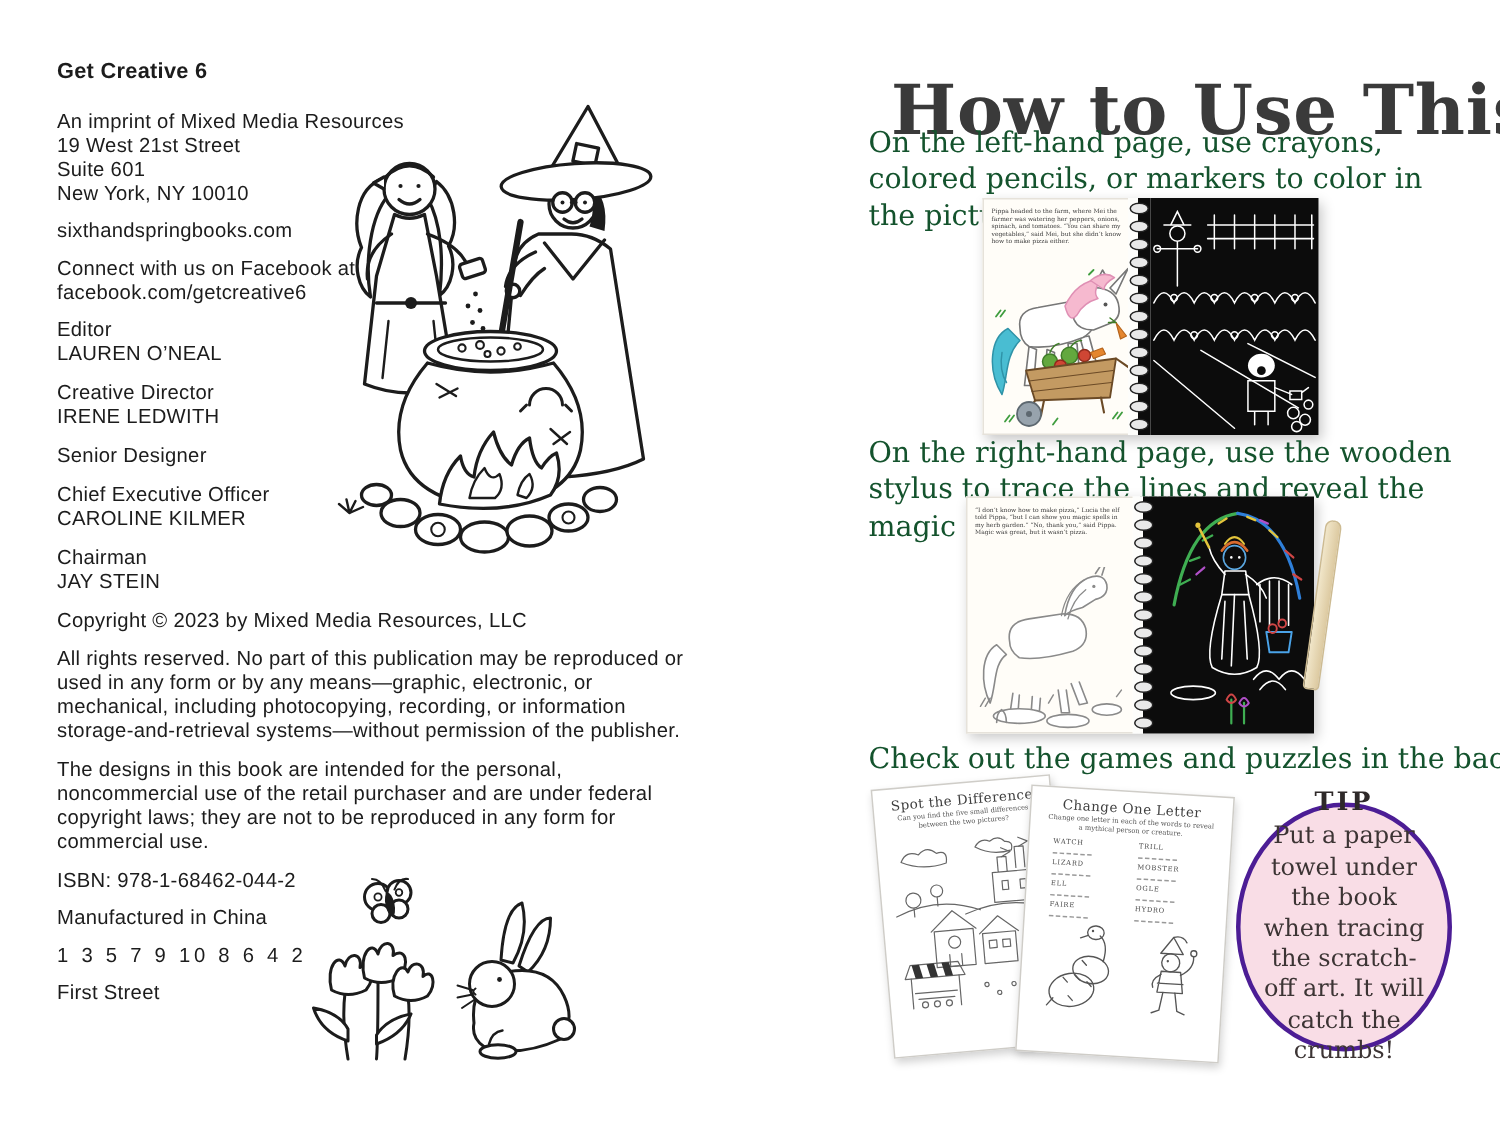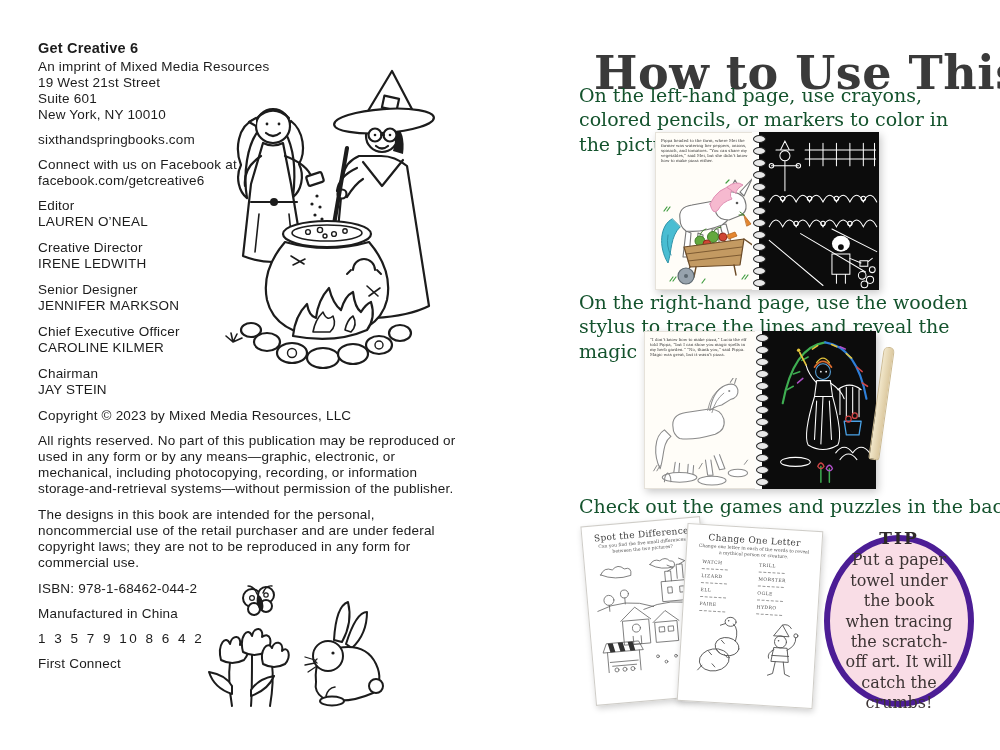--- a/index.html
+++ b/index.html
@@ -3,21 +3,21 @@
 <meta charset="utf-8">
 <style>
   html,body{margin:0;padding:0;background:#fff;}
   .canvas{position:relative;width:1000px;height:750px;background:#ffffff;overflow:hidden;
           font-family:"Liberation Sans",sans-serif;}
 
   
   .left-col{position:absolute;left:38px;top:40px;width:424px;color:#1c1c1c;
             font-size:13.5px;line-height:16px;letter-spacing:.2px;}
   .block{margin-bottom:9px;}
-  .gc-title{font-weight:bold;font-size:14.5px;margin-bottom:3px;}
+  .gc-title{font-weight:bold;font-size:14.5px;margin-bottom:17px;}
   .credit{margin-bottom:10px;}
   .para{margin:0 0 10px 0;width:422px;}
   .designs{margin-top:10px;}
   .printing{letter-spacing:2.5px;}
 
   .cauldron-art{position:absolute;left:195px;top:64px;}
   .bunny-art{position:absolute;left:196px;top:582px;}
 
   
   .right-page{position:absolute;left:578px;top:34px;width:404px;height:700px;
@@ -51,21 +51,21 @@
   .pz1{top:487px;left:10px;width:118px;height:178px;transform:rotate(-5deg);}
   .pz2{top:493px;left:104px;width:134px;height:176px;transform:rotate(3.5deg);}
   .pz-title{font-size:9px;text-align:center;margin-top:7px;color:#3f3f3f;letter-spacing:.3px;}
   .pz-sub{font-size:4.5px;text-align:center;padding:1px 10px;line-height:1.35;color:#555;}
   .pz-words{display:grid;grid-template-columns:1fr 1fr;padding:3px 14px 0 16px;gap:4px 10px;}
   .pz-word .w{font-size:4.5px;letter-spacing:.5px;display:block;color:#4a4a4a;}
   .pz-word .blank{display:block;width:26px;height:4px;border-bottom:1px dashed #999;}
   .pz1 svg,.pz2 svg{display:block;margin:2px auto 0;}
 
   .tip{position:absolute;top:501px;left:246px;width:138px;height:160px;background:#f9dde6;
-       border:6px solid #4c1d95;border-radius:50%;display:flex;flex-direction:column;align-items:center;
+       border:3px solid #4c1d95;border-radius:50%;display:flex;flex-direction:column;align-items:center;
        justify-content:center;text-align:center;font-family:"DejaVu Serif",serif;color:#3c3434;}
   .tip-label{font-size:17px;font-weight:bold;letter-spacing:2px;color:#2e2929;margin-bottom:2px;}
   .tip-text{font-size:16px;line-height:1.28;width:116px;}
 </style>
 </head>
 <body>
 
 <div class="canvas">
 
   <div class="left-col">
@@ -85,38 +85,37 @@
     <div class="credit">
       <div>Editor</div>
       <div>LAUREN O’NEAL</div>
     </div>
     <div class="credit">
       <div>Creative Director</div>
       <div>IRENE LEDWITH</div>
     </div>
     <div class="credit">
       <div>Senior Designer</div>
-      <div>JENNIFER MARKSON</div>
     </div>
     <div class="credit">
       <div>Chief Executive Officer</div>
       <div>CAROLINE KILMER</div>
     </div>
     <div class="credit">
       <div>Chairman</div>
       <div>JAY STEIN</div>
     </div>
 
     <div class="block">Copyright © 2023 by Mixed Media Resources, LLC</div>
     <p class="para">All rights reserved. No part of this publication may be reproduced or used in any form or by any means—graphic, electronic, or mechanical, including photocopying, recording, or information storage-and-retrieval systems—without permission of the publisher.</p>
     <p class="para designs">The designs in this book are intended for the personal, noncommercial use of the retail purchaser and are under federal copyright laws; they are not to be reproduced in any form for commercial use.</p>
     <div class="block">ISBN: 978-1-68462-044-2</div>
     <div class="block">Manufactured in China</div>
     <div class="block printing">1 3 5 7 9 10 8 6 4 2</div>
-    <div class="block">First Connect</div>
+    <div class="block">First Street</div>
   </div>
 
   <svg class="cauldron-art" width="262" height="328" viewBox="0 0 262 328" fill="none" stroke="#1c1c1c" stroke-width="2.2" stroke-linecap="round" stroke-linejoin="round">
     <g>
       <path d="M60,55 C42,62 40,86 46,101 C40,113 44,128 52,134 C48,110 52,80 64,66 Z" fill="#fff"></path>
       <path d="M96,57 C109,67 111,88 104,100 C110,112 106,127 98,133 C101,108 99,84 90,68 Z" fill="#fff"></path>
       <circle cx="78" cy="62" r="17" fill="#fff"></circle>
       <path d="M62,54 Q78,39 94,54" fill="none"></path>
       <path d="M61,62 l-7,-4 l7,-4" fill="#fff"></path>
       <circle cx="72" cy="60" r="1.4" fill="#1c1c1c" stroke="none"></circle>

